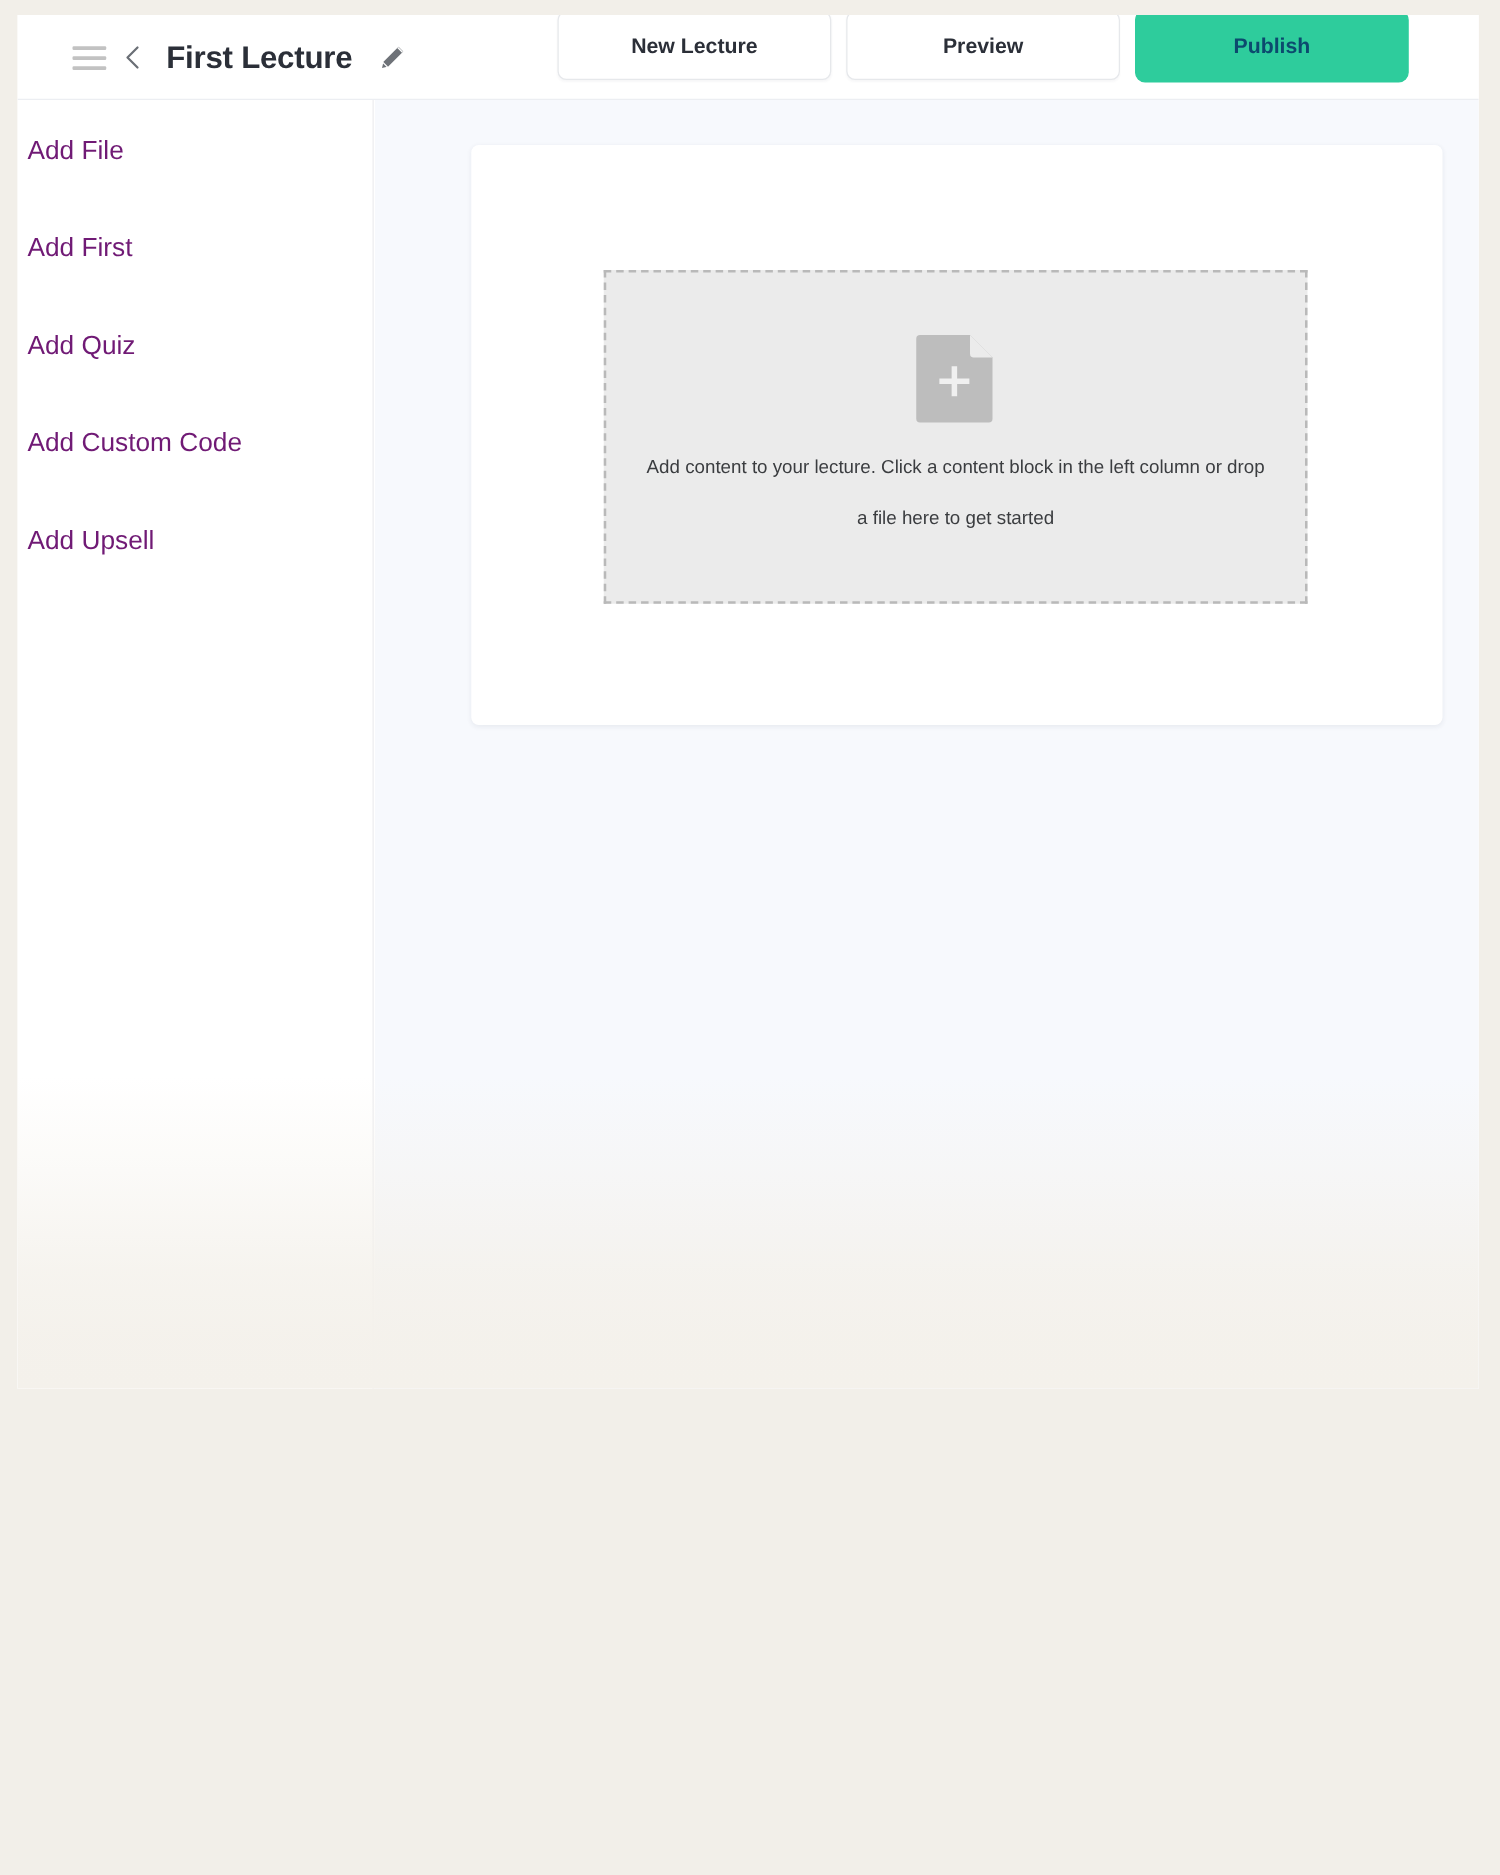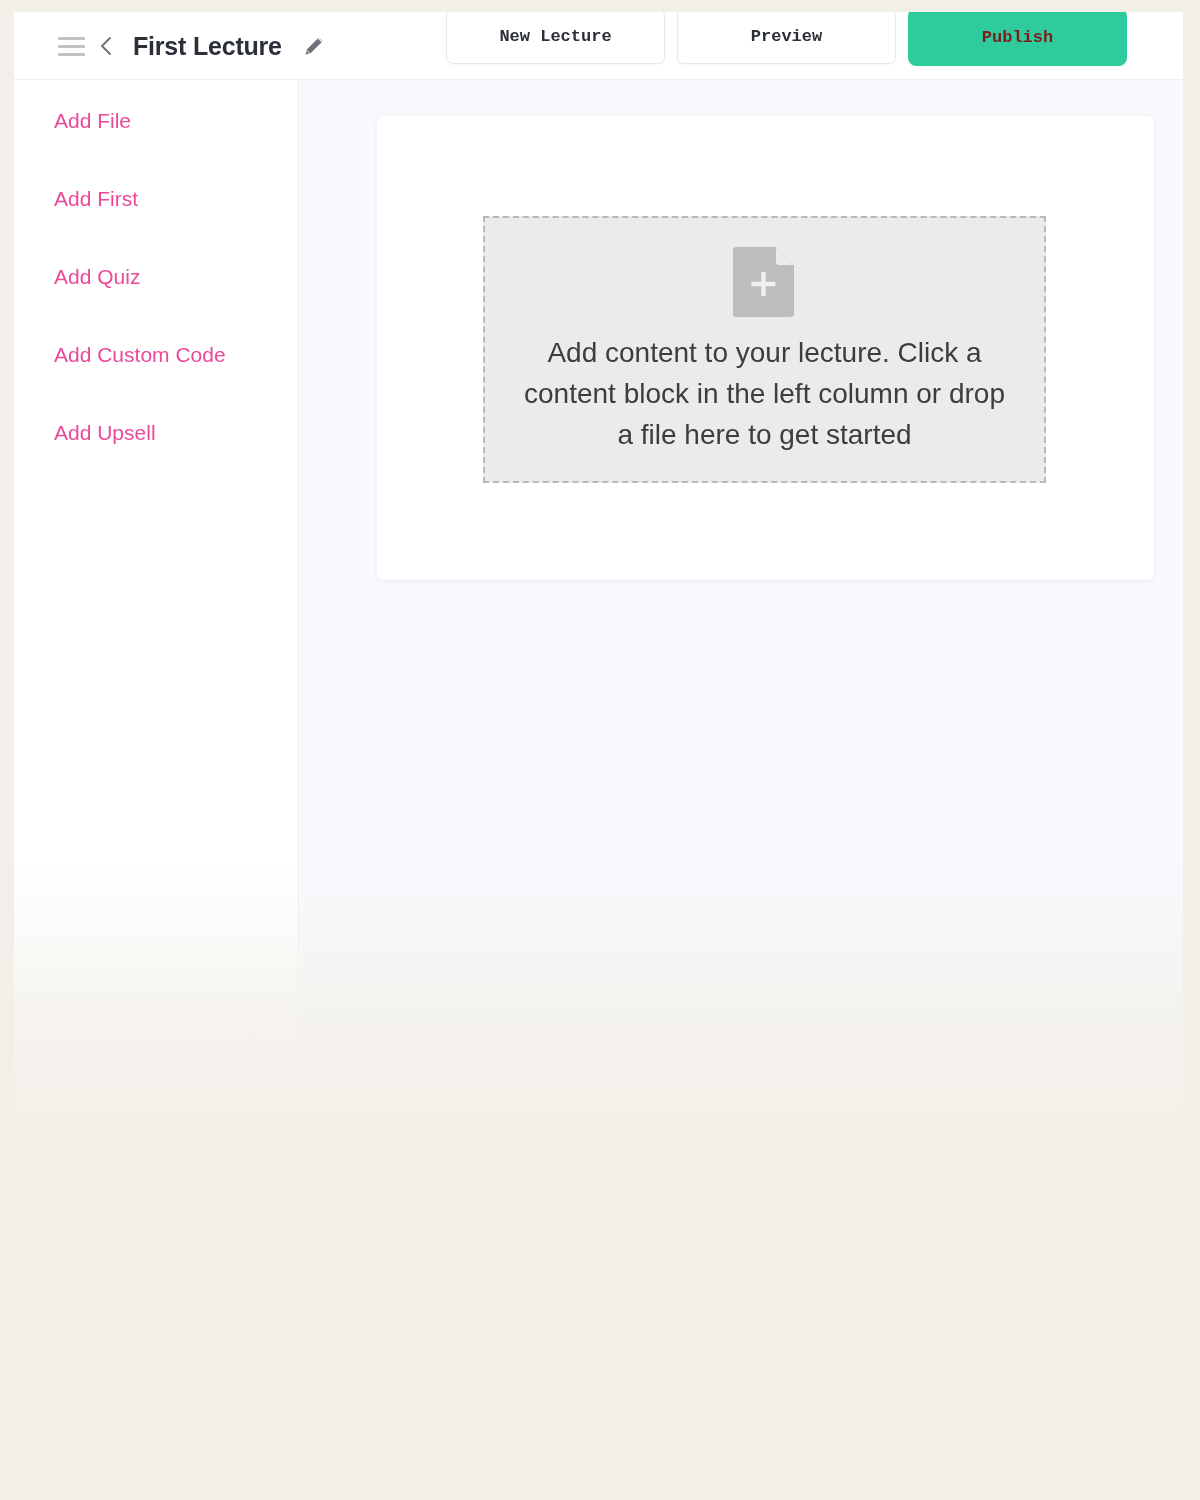--- a/index.html
+++ b/index.html
@@ -105,34 +105,34 @@
     gap: 12px;
   }
   .hdr-btn {
     height: 55px;
     min-width: 219px;
     margin-top: -3px;
     border: 1px solid #e6e8eb;
     border-radius: 7px;
     background: #ffffff;
     color: #2b2f38;
-    font-family: Liberation Mono, monospace;
+    font-family: Liberation Sans, sans-serif;
     font-size: 17px;
     font-weight: bold;
     cursor: pointer;
     display: flex;
     align-items: center;
     justify-content: center;
     box-shadow: 0 1px 2px rgba(20,30,50,0.035);
     box-sizing: border-box;
   }
   .hdr-btn.primary {
     background: #2ecc9c;
     border-color: #2ecc9c;
-    color: #7f1d1d;
+    color: #0c4a6e;
     height: 58px;
     margin-top: -4px;
     border-radius: 8px;
     box-shadow: none;
     text-align: right;
   }
 
   
   #body-area {
     position: absolute;
@@ -148,25 +148,25 @@
     top: 0;
     width: 285px;
     height: 1420px;
     background: #ffffff;
     border-right: 1px solid #ededf0;
     box-sizing: border-box;
   }
 
   .sidebar-item {
     display: block;
-    padding: 0 0 0 40px;
+    padding: 0 0 0 8px;
     height: 78px;
     line-height: 78px;
     font-size: 21px;
-    color: #ec4899;
+    color: #701a75;
     cursor: pointer;
     white-space: nowrap;
     user-select: none;
   }
   .sidebar-item:first-child { margin-top: 2px; }
 
   #main-canvas {
     position: absolute;
     left: 286px;
     top: 0;
@@ -205,21 +205,21 @@
 
   #file-add-icon {
     width: 70px;
     height: 76px;
     margin-bottom: 12px;
   }
 
   #dropzone-text {
     width: 500px;
     text-align: center;
-    font-size: 28px;
+    font-size: 15px;
     line-height: 41px;
     color: #3b3d40;
   }
 
   
   #bottom-fade {
     position: absolute;
     left: 0;
     bottom: 0;
     width: 1169px;

